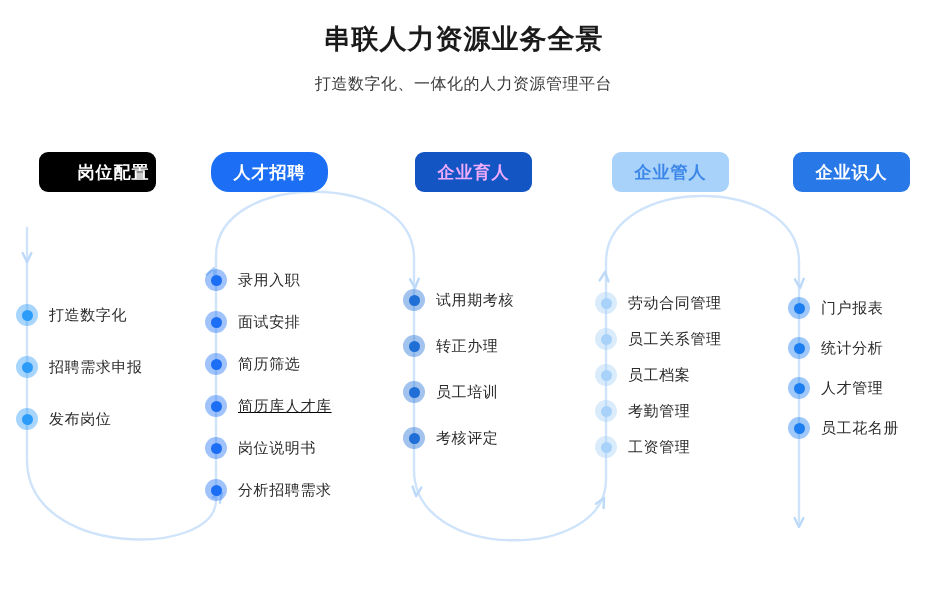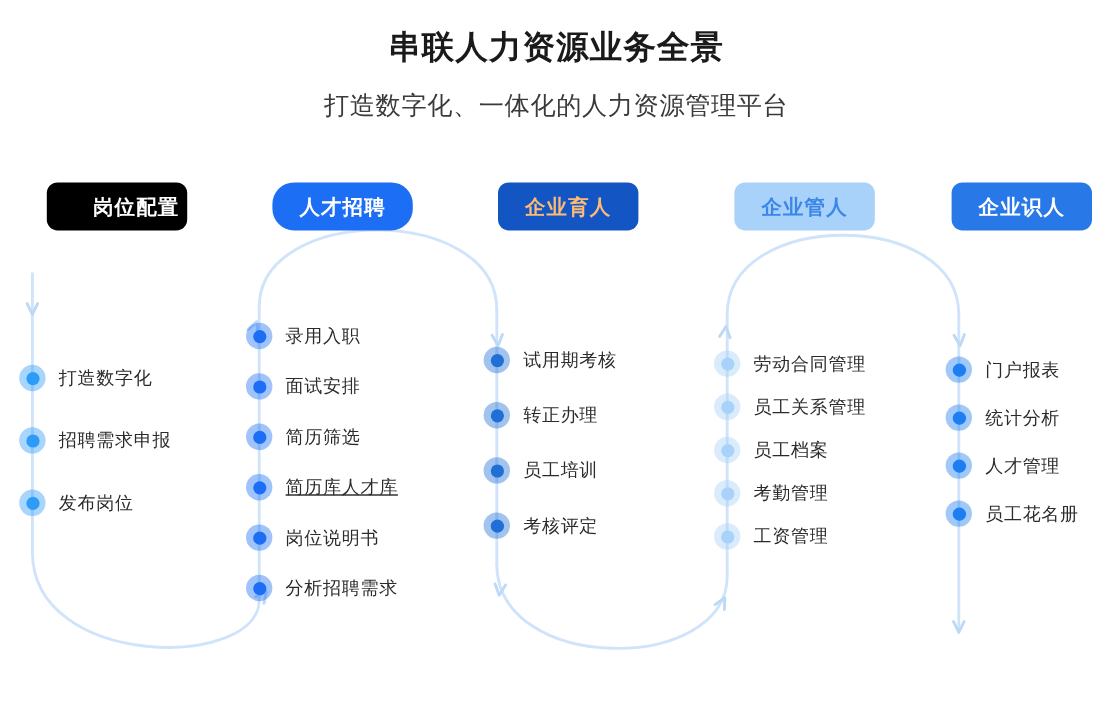--- a/index.html
+++ b/index.html
@@ -30,21 +30,21 @@
     font-weight: bold;
     color: #1a1a1a;
     letter-spacing: 1px;
   }
   #subtitle {
     position: absolute;
     left: 0;
     top: 74px;
     width: 927px;
     text-align: center;
-    font-size: 21px;
+    font-size: 16px;
     font-weight: normal;
     color: #3a3a3a;
     letter-spacing: 0.5px;
   }
 
   
   #flow-svg {
     position: absolute;
     left: 0;
     top: 0;
@@ -141,24 +141,24 @@
         <path d="M 608.4202014332567 281.3969262078591 L 605 272 L 599.7008073576679 280.48048096156424"></path>
         <path d="M 795 279.33974596215563 L 800 288 L 803.7460659341591 278.7281614543321"></path>
         <path d="M 794.6162885321093 518.0120595370083 L 799 527 L 803.3837114678907 518.0120595370083"></path>
       </g>
   </svg>
 
   <div id="pill-layer">
       <div class="pill" style="left: 39px; background: #000000; color: rgb(255, 255, 255); padding-left: 32px;">
         <span>岗位配置</span>
       </div>
-      <div class="pill" style="left: 227px; background: rgb(28, 111, 245); color: rgb(255, 255, 255); border-radius: 18px;">
+      <div class="pill" style="left: 211px; background: rgb(28, 111, 245); color: rgb(255, 255, 255); border-radius: 18px;">
         <span>人才招聘</span>
       </div>
-      <div class="pill" style="left: 415px; background: rgb(20, 85, 196); color: #fdba74;">
+      <div class="pill" style="left: 415px; background: rgb(20, 85, 196); color: #f0abfc;">
         <span>企业育人</span>
       </div>
       <div class="pill" style="left: 612px; background: rgb(168, 210, 249); color: rgb(59, 134, 232);">
         <span>企业管人</span>
       </div>
       <div class="pill" style="left: 793px; background: rgb(40, 120, 232); color: rgb(255, 255, 255);">
         <span>企业识人</span>
       </div>
     </div>
   <div id="column-layer">

